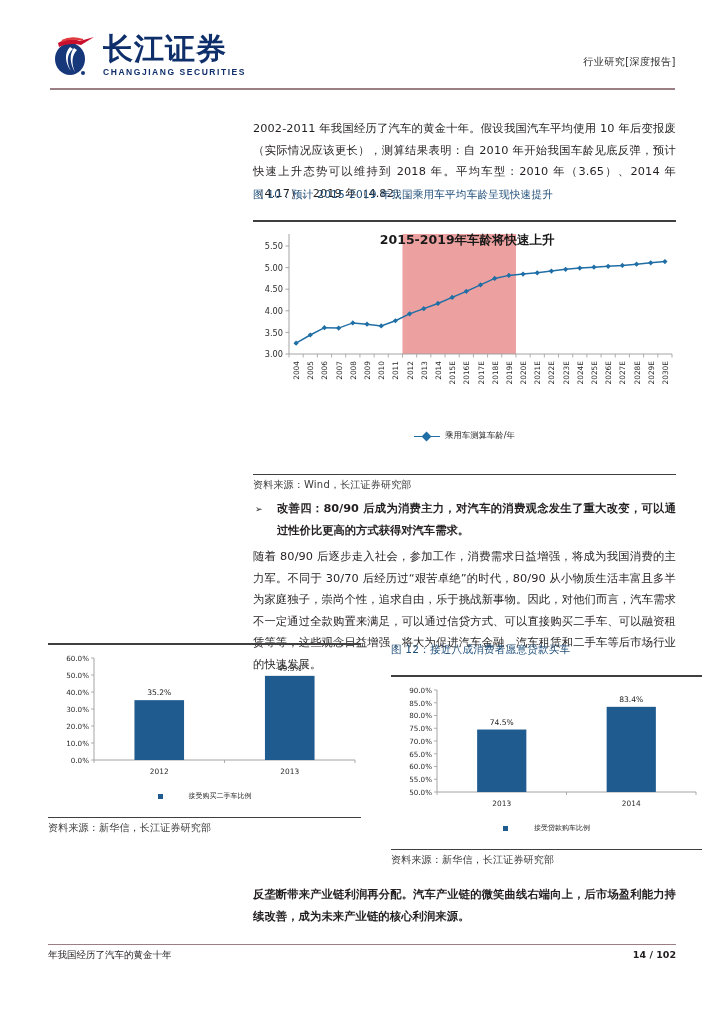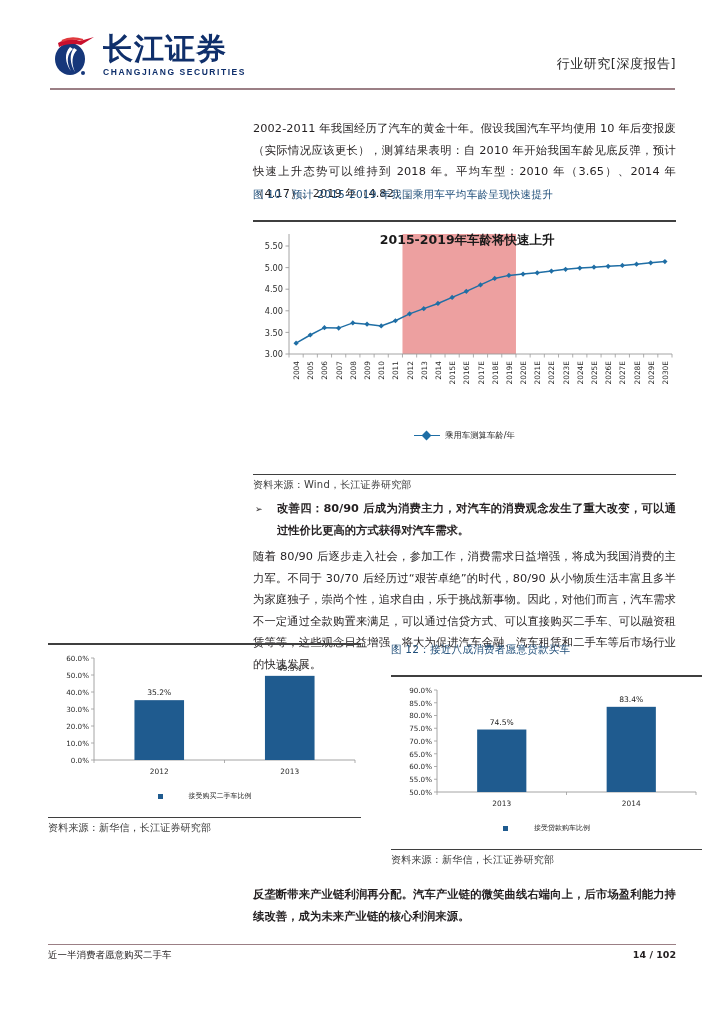--- a/index.html
+++ b/index.html
@@ -19,21 +19,21 @@
     font-family: "DejaVu Sans", sans-serif;
     font-size: 30px; font-weight: 700; color: #0f2f6b; letter-spacing: 1px;
     line-height: 32px;
   }
   .logo-en {
     font-size: 8.5px; font-weight: 700; color: #0f2f6b; letter-spacing: 1.55px;
     margin-top: 2px;
   }
   .header-right {
     position: absolute; right: 48px; top: 55px;
-    font-size: 13px; color: #2b2b2b; letter-spacing: .5px;
+    font-size: 10px; color: #2b2b2b; letter-spacing: .5px;
     font-family: "DejaVu Sans", sans-serif;
   }
   .header-rule {
     position: absolute; left: 50px; top: 88px; width: 625px; height: 1.5px;
     background: #9b7f85;
   }
 
   
   .body-col { position: absolute; left: 253px; width: 423px; }
   p.para {
@@ -55,21 +55,21 @@
     font-family: "DejaVu Sans", sans-serif;
     font-size: 10px; color: #3a3a3a; padding-top: 3px; letter-spacing: .2px;
   }
 
   
   .fig10 { position: absolute; left: 253px; top: 188px; width: 423px; }
   .fig10-body { position: relative; height: 252px; width: 423px; }
   .chart10 { position: absolute; left: 0; top: 4px; width: 423px; height: 200px; }
   .legend10 {
     position: absolute; left: 0; top: 208px; width: 423px;
-    display: flex; justify-content: center; align-items: flex-start;
+    display: flex; justify-content: center; align-items: flex-end;
     font-family: "DejaVu Sans", sans-serif; font-size: 8.4px; color: #1f1f1f;
   }
   .legend10 .lmark { width: 26px; height: 10px; position: relative; margin-right: 5px; }
   .legend10 .lline { position: absolute; left: 0; top: 4.5px; width: 26px; height: 1.6px; background: #1f6ea5; }
   .legend10 .ldia {
     position: absolute; left: 9px; top: 1.5px; width: 7px; height: 7px;
     background: #1f6ea5; transform: rotate(45deg);
   }
 
   
@@ -386,16 +386,16 @@
         <span>接受贷款购车比例</span>
       </div>
     </div>
     <div class="fig-rule-bot"></div>
     <div class="fig-src">资料来源：新华信，长江证券研究部</div>
   </div>
 
   <p class="para para-bot">反垄断带来产业链利润再分配。汽车产业链的微笑曲线右端向上，后市场盈利能力持续改善，成为未来产业链的核心利润来源。</p>
 
   <div class="footer-rule"></div>
-  <div class="footer-left">近一半消费者愿意购买二手车</div>
+  <div class="footer-left">年我国经历了汽车的黄金十年</div>
   <div class="footer-right">14 / 102</div>
 
 </div>
 
 </body></html>

